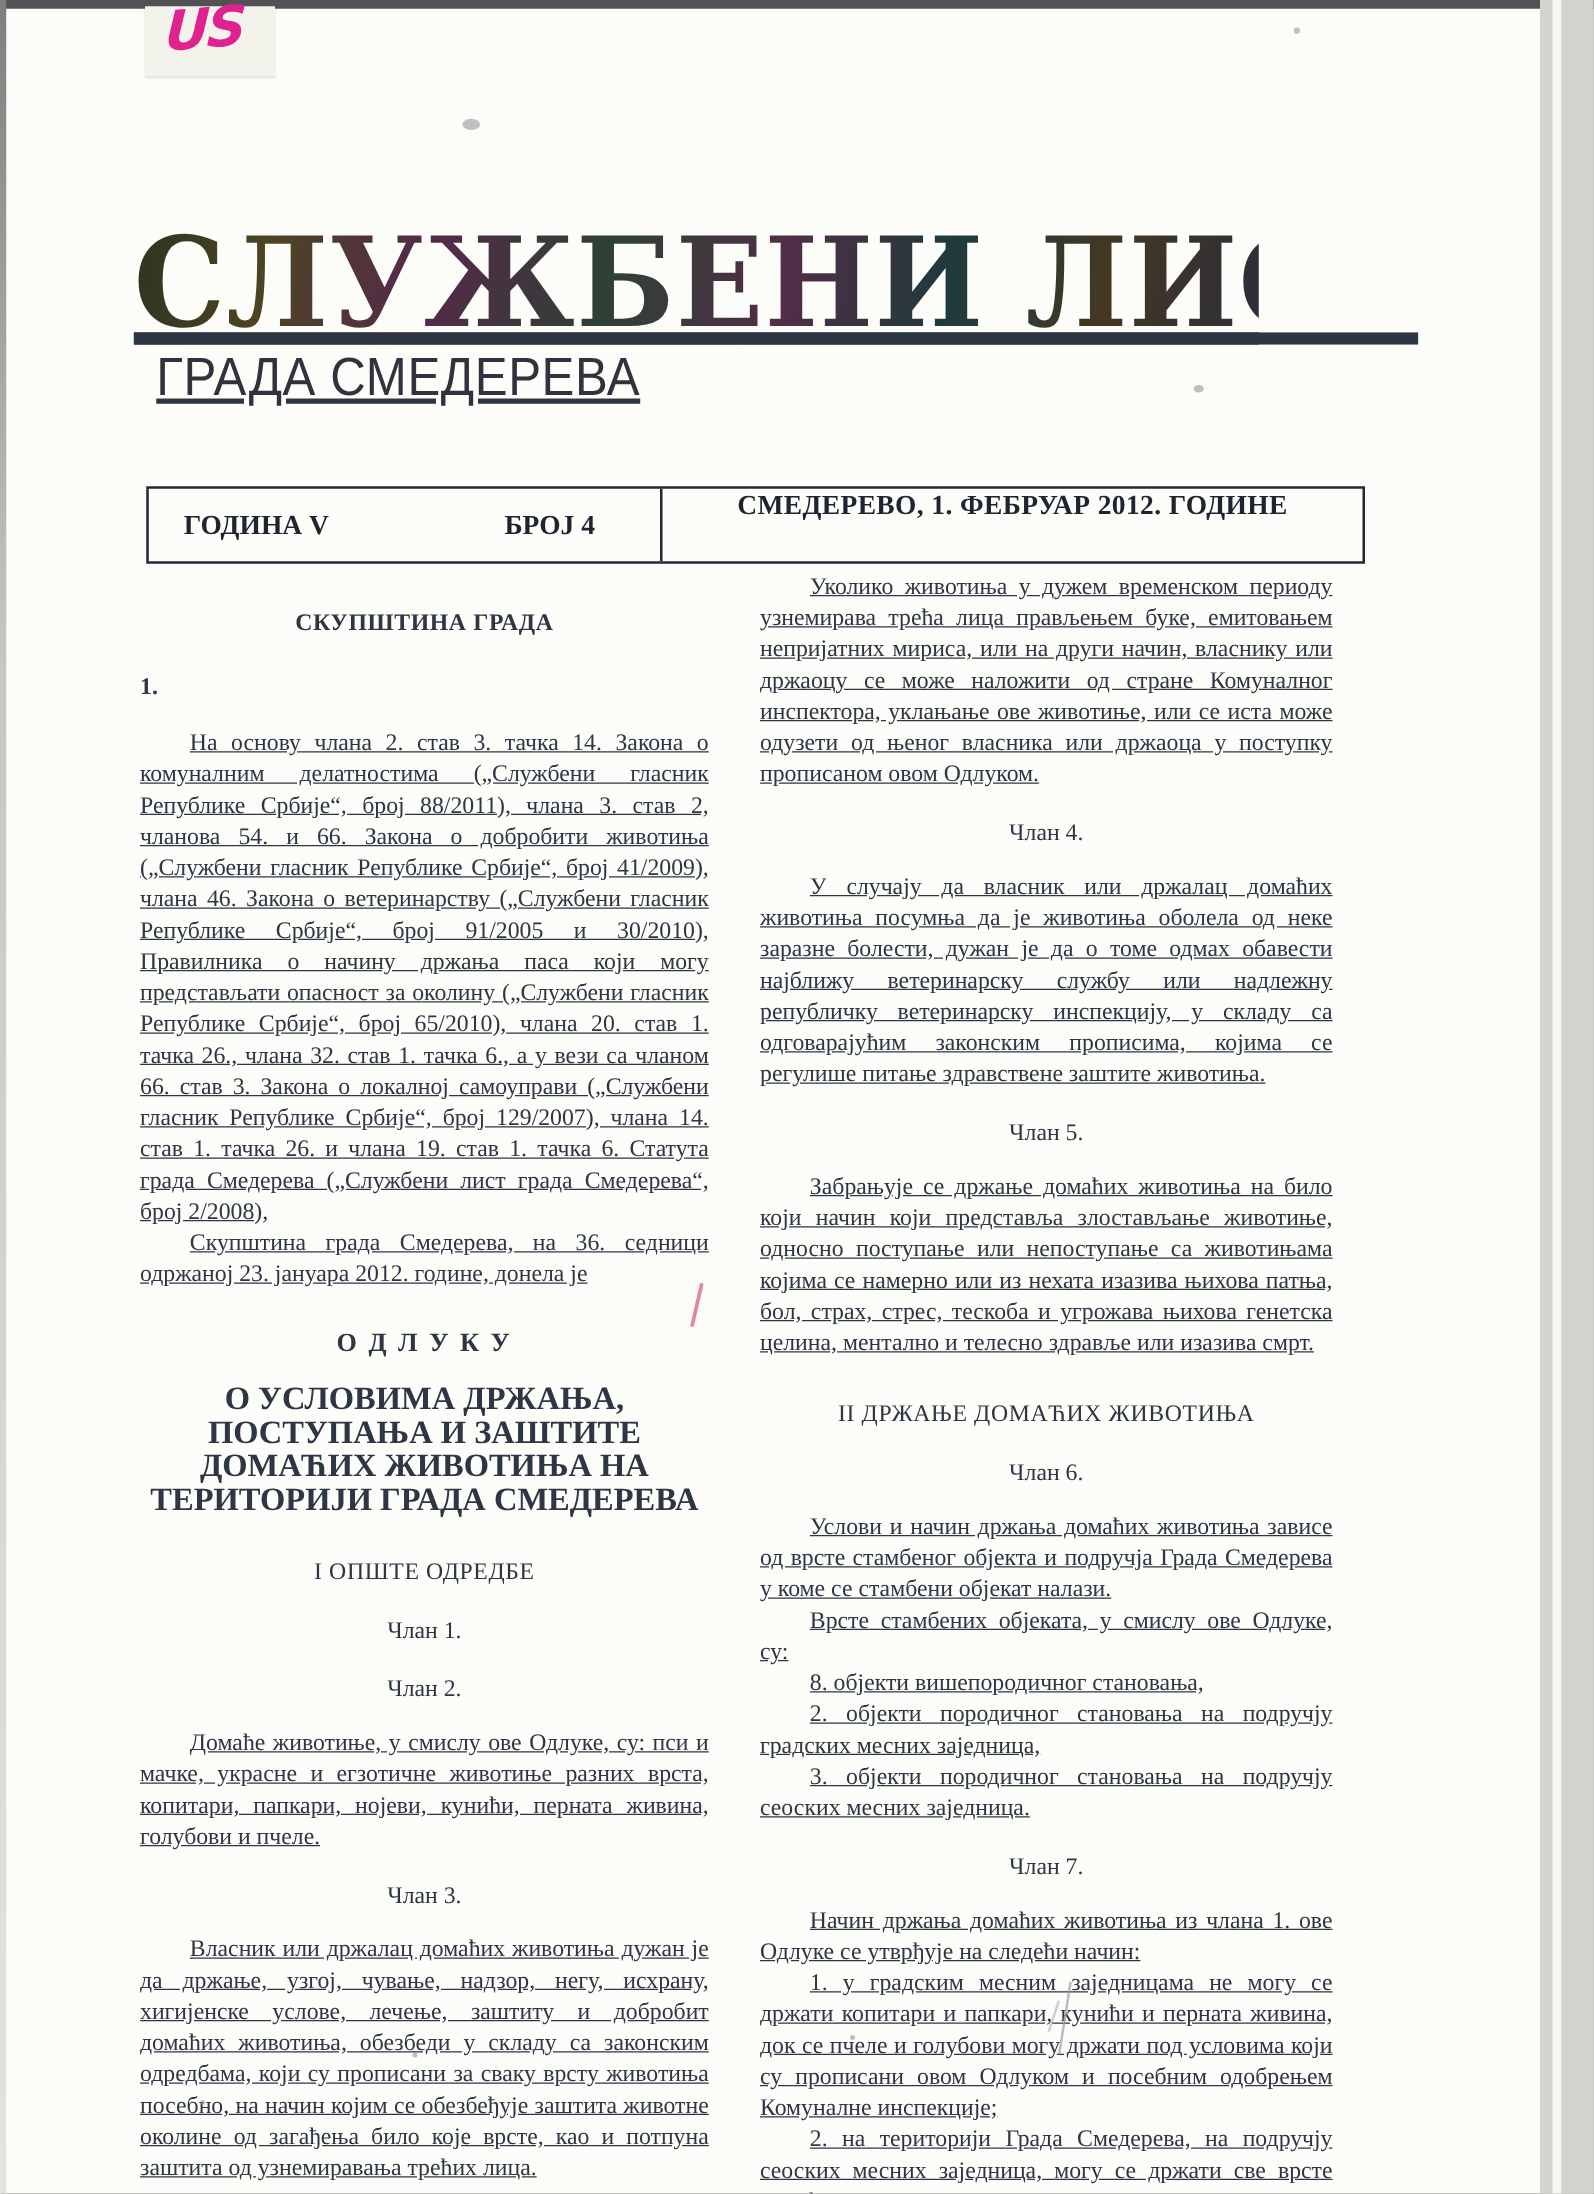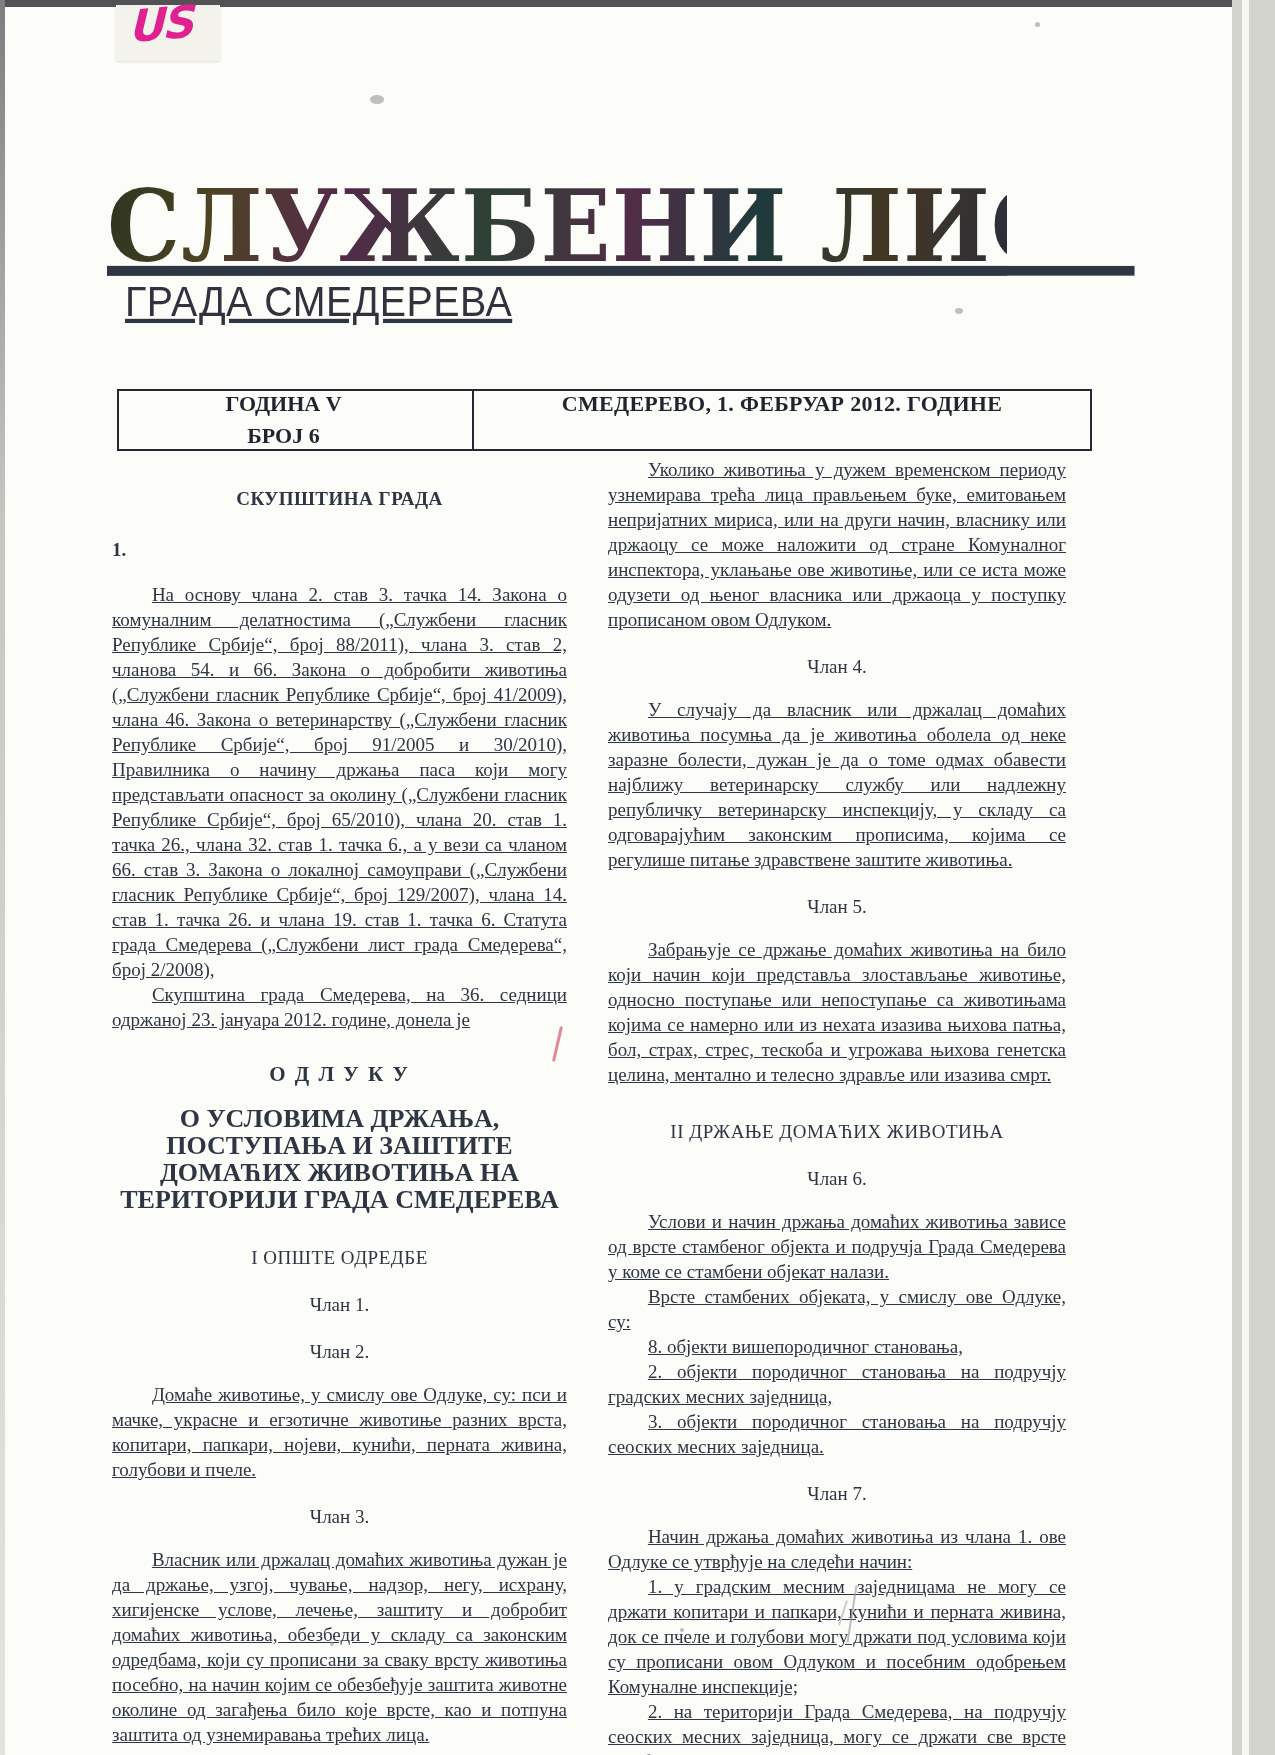--- a/index.html
+++ b/index.html
@@ -51,22 +51,22 @@
 
   
   .issue-box{
     position:absolute;left:117px;top:389px;width:971px;height:58px;
     border:2px solid #272733;
     display:flex;align-items:stretch;
     font-weight:bold;font-size:22px;color:#1e2430;
     background:#fcfcf8;
   }
   .issue-left{
-    width:355px;display:flex;align-items:center;justify-content:space-between;
-    padding:0 52px 0 28px;border-right:2px solid #272733;box-sizing:border-box;flex-direction:column;
+    width:411px;display:flex;align-items:center;justify-content:space-between;
+    padding:0 52px 0 28px;border-right:2px solid #272733;box-sizing:border-box;
   }
   .issue-right{flex:1;display:flex;justify-content:center;letter-spacing:0.3px;}
 
   
   .col{
     position:absolute;top:448px;
     font-size:19px;line-height:25px;text-align:justify;
   }
   .col-left{left:112px;width:455px;padding-top:38px;}
   .col-right{left:608px;width:458px;padding-top:9px;}
@@ -102,21 +102,21 @@
   <div class="hand-mark">US</div>
 
   <div class="masthead">
     <div class="masthead-title">СЛУЖБЕНИ ЛИСТ</div>
     <div class="masthead-subtitle">ГРАДА СМЕДЕРЕВА</div>
   </div>
 
   <div class="issue-box">
     <div class="issue-left">
       <span>ГОДИНА V</span>
-      <span>БРОЈ 6</span>
+      <span>БРОЈ 4</span>
     </div>
     <div class="issue-right">
       <span>СМЕДЕРЕВО, 1. ФЕБРУАР 2012. ГОДИНЕ</span>
     </div>
   </div>
 
   <div class="col col-left">
     <div class="h-org">СКУПШТИНА ГРАДА</div>
     <p class="item-number">1.</p>
     <p class="para">На основу члана 2. став 3. тачка 14. Закона о комуналним делатностима („Службени гласник Републике Србије“, број 88/2011), члана 3. став 2, чланова 54. и 66. Закона о добробити животиња („Службени гласник Републике Србије“, број 41/2009), члана 46. Закона о ветеринарству („Службени гласник Републике Србије“, број 91/2005 и 30/2010), Правилника о начину држања паса који могу представљати опасност за околину („Службени гласник Републике Србије“, број 65/2010), члана 20. став 1. тачка 26., члана 32. став 1. тачка 6., а у вези са чланом 66. став 3. Закона о локалној самоуправи („Службени гласник Републике Србије“, број 129/2007), члана 14. став 1. тачка 26. и члана 19. став 1. тачка 6. Статута града Смедерева („Службени лист града Смедерева“, број 2/2008),</p>

